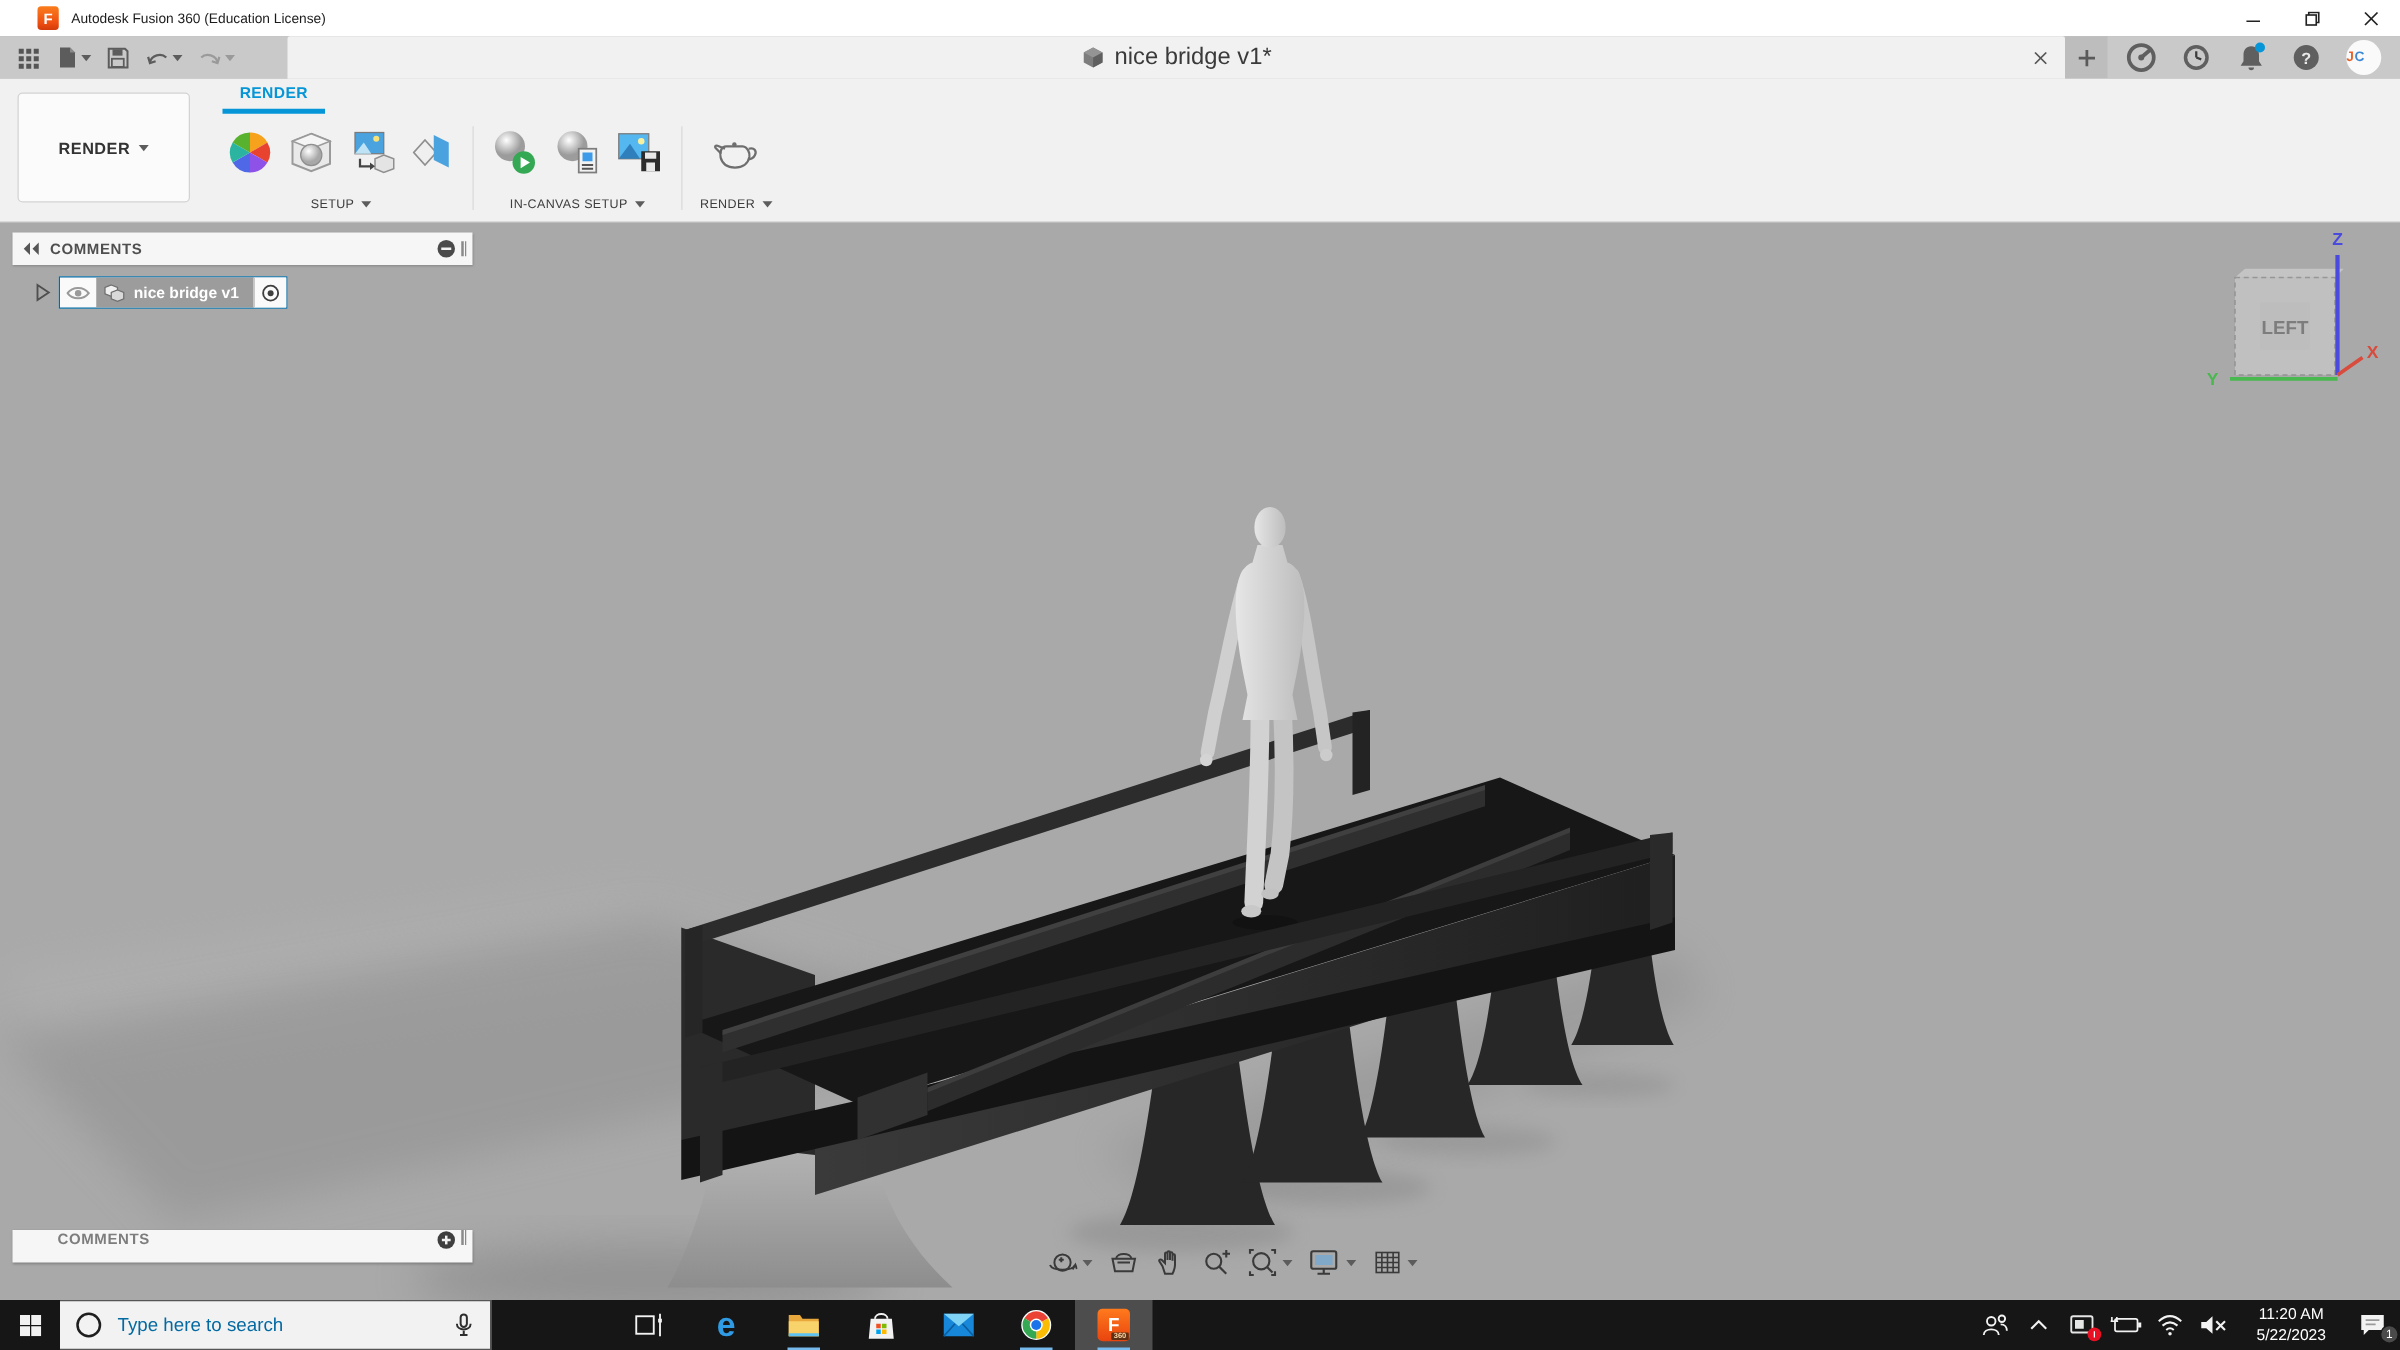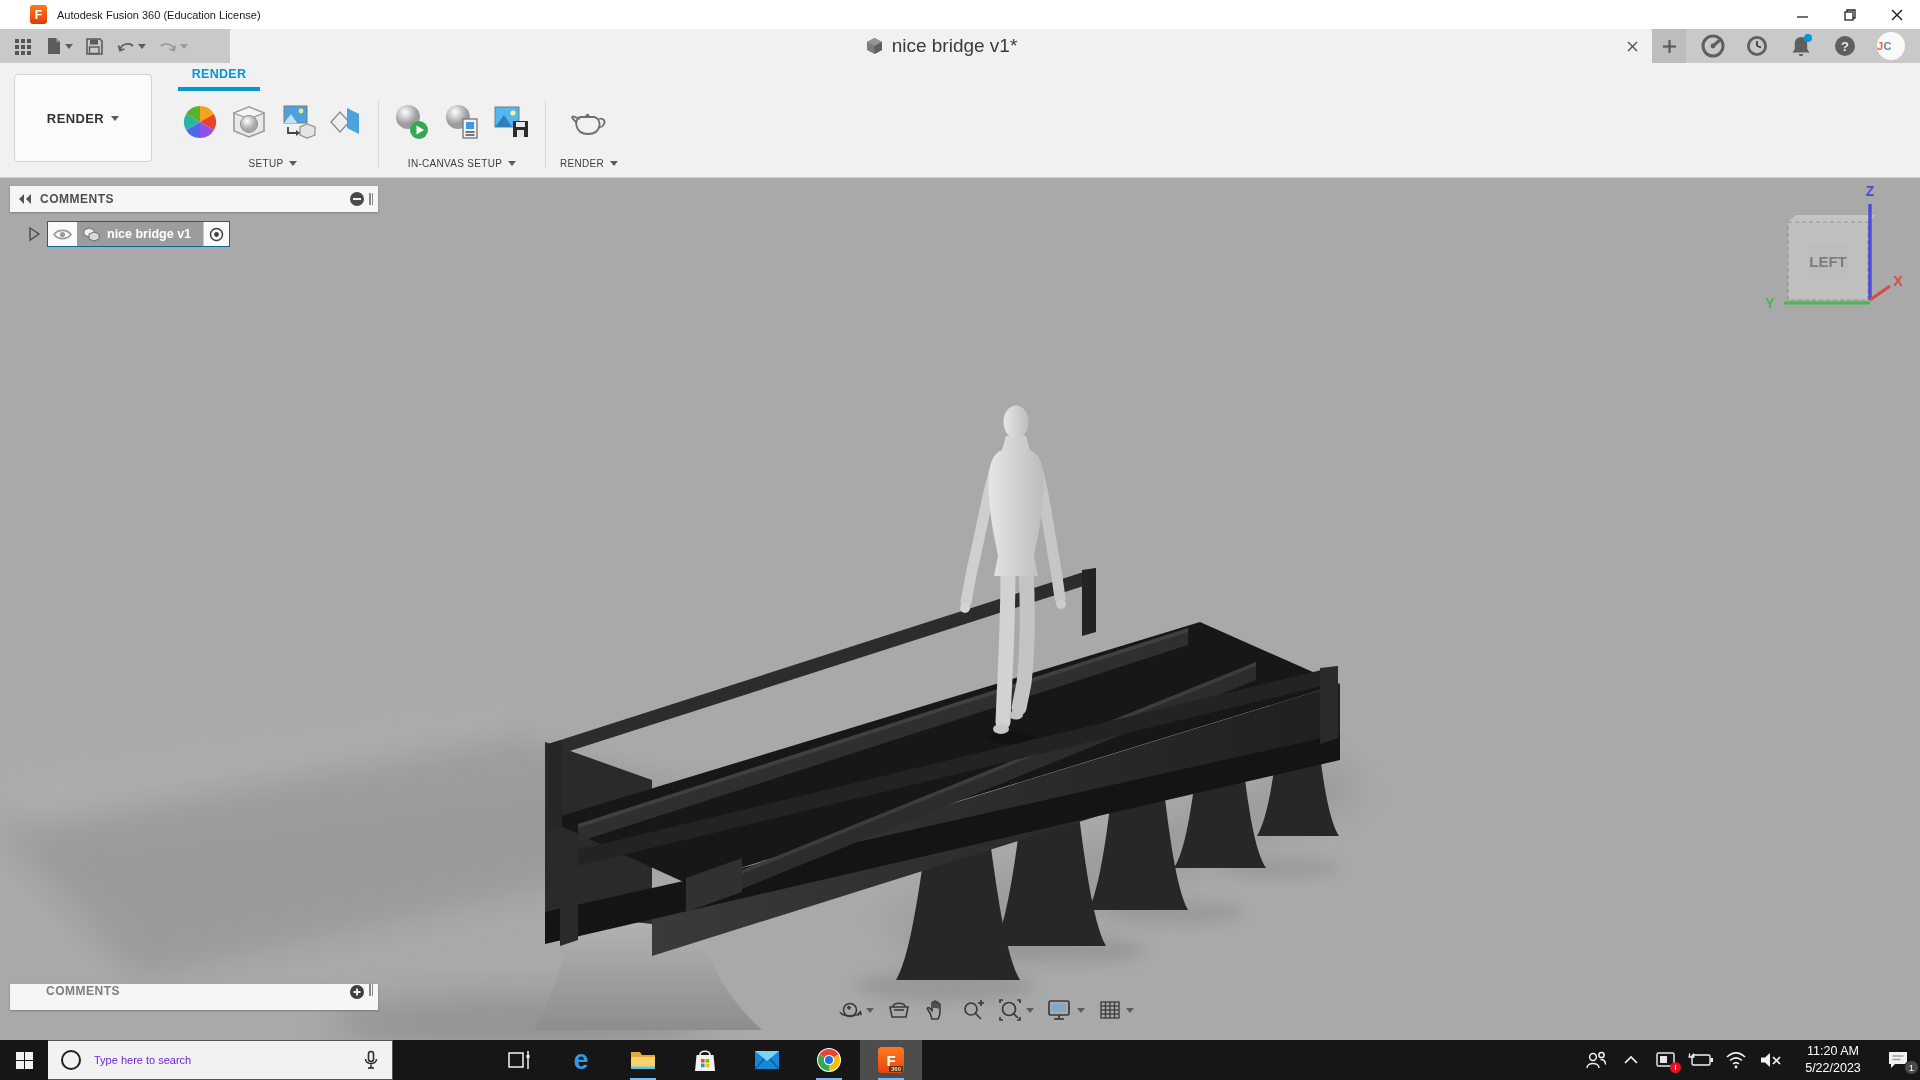--- a/index.html
+++ b/index.html
@@ -79,21 +79,21 @@
 
   
   .navbar { position:absolute; left:838px; top:817px; height:30px; display:flex; align-items:center; gap:13px; z-index:5; }
   .nav-item { display:flex; align-items:center; gap:4px; }
 
   
   .taskbar { height:40px; background:#161616; display:flex; align-items:stretch; flex:0 0 auto; }
   .start-btn { width:48px; display:flex; align-items:center; justify-content:center; }
   .search-box { width:345px; background:#f2f2f2; display:flex; align-items:center; border:1px solid #555; border-left:none; }
   .cortana-ring { width:20px; height:20px; border-radius:50%; border:2.5px solid #1e1e1e; margin-left:13px; flex:0 0 auto; }
-  .search-text { margin-left:13px; font-size:11px; color:#6d28d9; white-space:nowrap; }
+  .search-text { margin-left:13px; font-size:15px; color:#0369a1; white-space:nowrap; }
   .search-mic { margin-left:auto; margin-right:13px; display:flex; }
   .task-apps { display:flex; margin-left:95px; }
   .task-tile { width:62px; display:flex; align-items:center; justify-content:center; position:relative; }
   .task-tile.active { background:#4d4d4d; }
   .run-line { position:absolute; bottom:0; left:50%; transform:translateX(-50%); width:26px; height:2.5px; background:#76b9ed; }
   .tray { margin-left:auto; display:flex; align-items:center; gap:9px; padding-right:6px; }
   .tray-icon { position:relative; display:flex; align-items:center; justify-content:center; width:26px; height:28px; }
   .clockblock { width:80px; text-align:center; color:#fff; font-size:12.5px; line-height:1.35; }
   .badge-red { position:absolute; right:-2px; bottom:1px; width:11px; height:11px; border-radius:50%; background:#e81123; display:flex; align-items:center; justify-content:center; }
   .badge-red i { display:block; width:1.6px; height:5px; background:#fff; }

